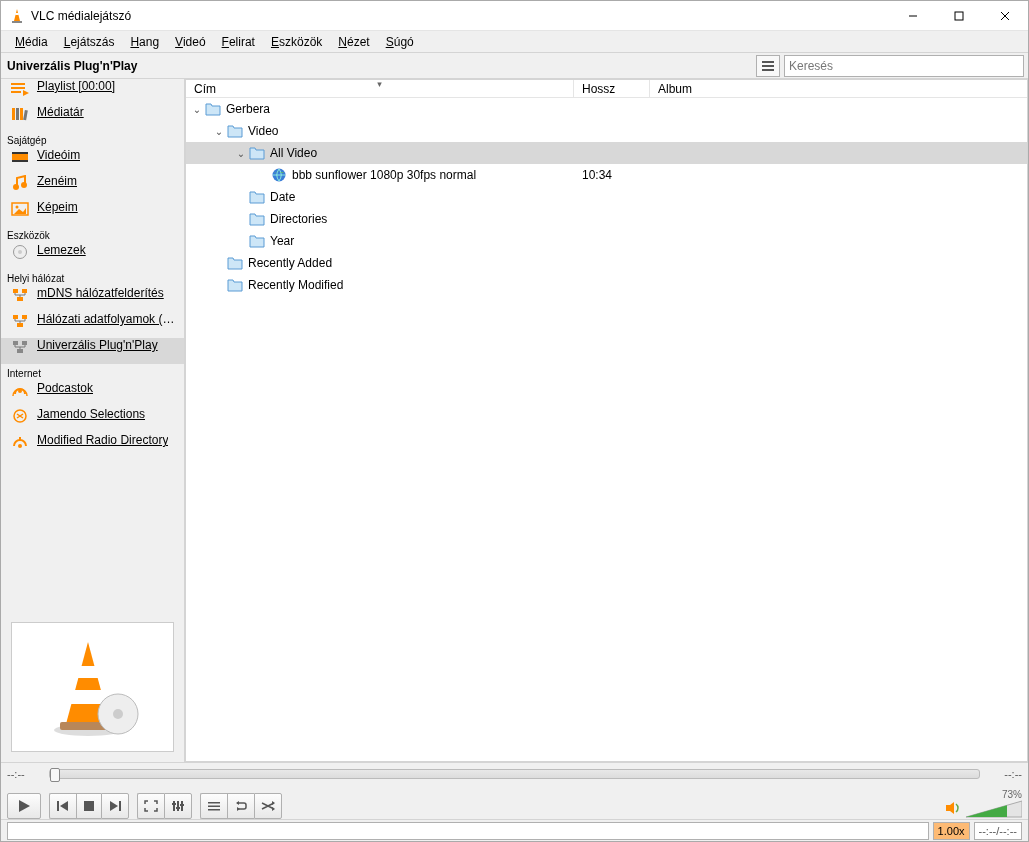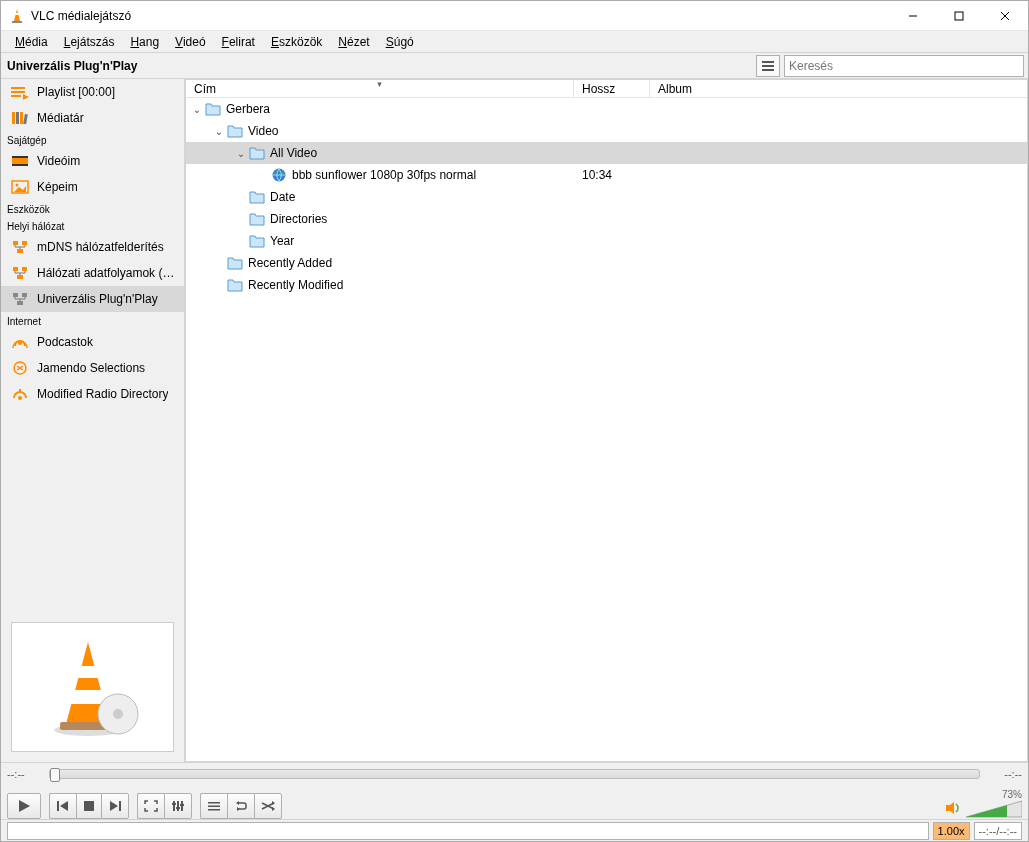--- a/index.html
+++ b/index.html
@@ -13,21 +13,21 @@
 .menuitem { padding: 2px 8px; cursor: default; }
 .menuitem .u { text-decoration: underline; }
 .toolbar-top { height: 26px; background: #f0f0f0; display: flex; align-items: center; padding: 0 4px; border-bottom: 1px solid #d4d4d4;}
 .crumb { font-weight: bold; font-size: 12px; flex:1; padding-left: 2px;}
 .viewbtn { width: 24px; height: 22px; border: 1px solid #b0b0b0; background: #f8f8f8; margin-right: 4px; display:flex; align-items:center; justify-content:center;}
 .search { width: 240px; height: 22px; border: 1px solid #b0b0b0; background: #fff; padding: 0 4px; color: #777; display:flex; align-items:center;}
 .main { flex: 1; display: flex; min-height: 0;}
 .sidebar { width: 184px; background: #f0f0f0; border-right: 1px solid #d4d4d4; display:flex; flex-direction:column;}
 .sidebar-content { flex:1; overflow:auto;}
 .sidehdr { font-weight: normal; padding: 4px 6px 2px 6px; font-size: 10px;}
-.sideitem { display: flex; align-items: center; height: 26px; padding: 0 6px 0 10px; gap: 8px; cursor: default; white-space: nowrap; overflow:hidden; text-overflow: ellipsis;}
+.sideitem { display: flex; height: 26px; padding: 0 6px 0 10px; gap: 8px; cursor: default; white-space: nowrap; overflow:hidden; text-overflow: ellipsis; text-decoration: underline;}
 .sideitem.selected { background: #d8d8d8;}
 .sideicon { width: 18px; height: 18px; flex-shrink:0; display:flex; align-items:center; justify-content:center;}
 .sidebar-art { padding: 10px; }
 .artbox { border: 1px solid #ccc; background: #fff; height: 130px; display:flex; align-items:center; justify-content:center;}
 .content { flex: 1; background: #fff; display:flex; flex-direction:column; border: 1px solid #d4d4d4; margin: 0 0 0 0;}
 .colhdr { height: 18px; display:flex; border-bottom: 1px solid #e5e5e5; align-items:center; background:#fff;}
 .col { padding: 0 8px; border-right: 1px solid #e5e5e5; height:100%; display:flex; align-items:center; position:relative;}
 .col.title { flex: 0 0 388px;}
 .col.len { flex: 0 0 76px;}
 .col.album { flex:1; border-right:none;}
@@ -151,28 +151,47 @@
               <rect x="1" y="3" width="16" height="10" fill="#ff8c00" rx="1"></rect>
               <rect x="1" y="3" width="16" height="2" fill="#333"></rect>
               <rect x="1" y="11" width="16" height="2" fill="#333"></rect>
             </svg>
           </span>
           <span style="overflow: hidden; text-overflow: ellipsis;">Videóim</span>
         </div>
         <div class="sideitem">
           <span class="sideicon">
             <svg width="18" height="16">
+              <path d="M6 12V3l8-2v9" stroke="#ff8c00" fill="none" stroke-width="2"></path>
+              <circle cx="5" cy="12" r="3" fill="#ff8c00"></circle>
+              <circle cx="13" cy="10" r="3" fill="#ff8c00"></circle>
+            </svg>
+          </span>
+          <span style="overflow: hidden; text-overflow: ellipsis;">Zenéim</span>
+        </div>
+        <div class="sideitem">
+          <span class="sideicon">
+            <svg width="18" height="16">
               <rect x="1" y="2" width="16" height="12" fill="none" stroke="#ff8c00" stroke-width="1.5"></rect>
               <circle cx="6" cy="6" r="1.5" fill="#ff8c00"></circle>
               <polygon points="3,13 8,8 12,11 15,7 15,13" fill="#ff8c00"></polygon>
             </svg>
           </span>
           <span style="overflow: hidden; text-overflow: ellipsis;">Képeim</span>
         </div>
         <div class="sidehdr">Eszközök</div>
+        <div class="sideitem">
+          <span class="sideicon">
+            <svg width="18" height="16">
+              <circle cx="9" cy="8" r="6.5" fill="#eee" stroke="#999"></circle>
+              <circle cx="9" cy="8" r="2" fill="#ccc"></circle>
+            </svg>
+          </span>
+          <span style="overflow: hidden; text-overflow: ellipsis;">Lemezek</span>
+        </div>
         <div class="sidehdr">Helyi hálózat</div>
         <div class="sideitem">
           <span class="sideicon">
             <svg width="18" height="16">
               <rect x="2" y="2" width="5" height="4" fill="#ff8c00"></rect>
               <rect x="11" y="2" width="5" height="4" fill="#ff8c00"></rect>
               <rect x="6" y="10" width="6" height="4" fill="#ff8c00"></rect>
               <path d="M4 6v2h10V6 M9 8v2" stroke="#777" fill="none"></path>
             </svg>
           </span>

